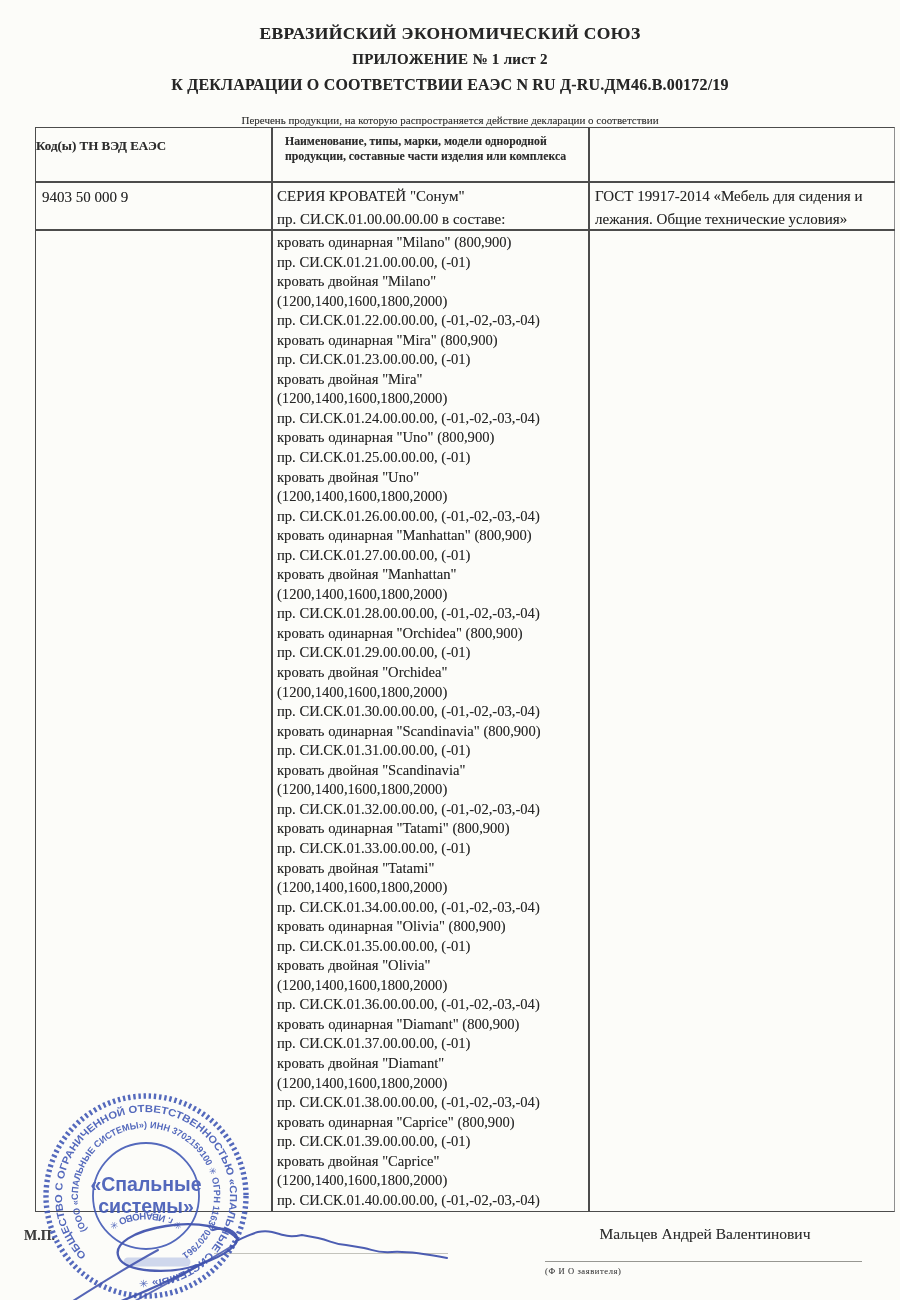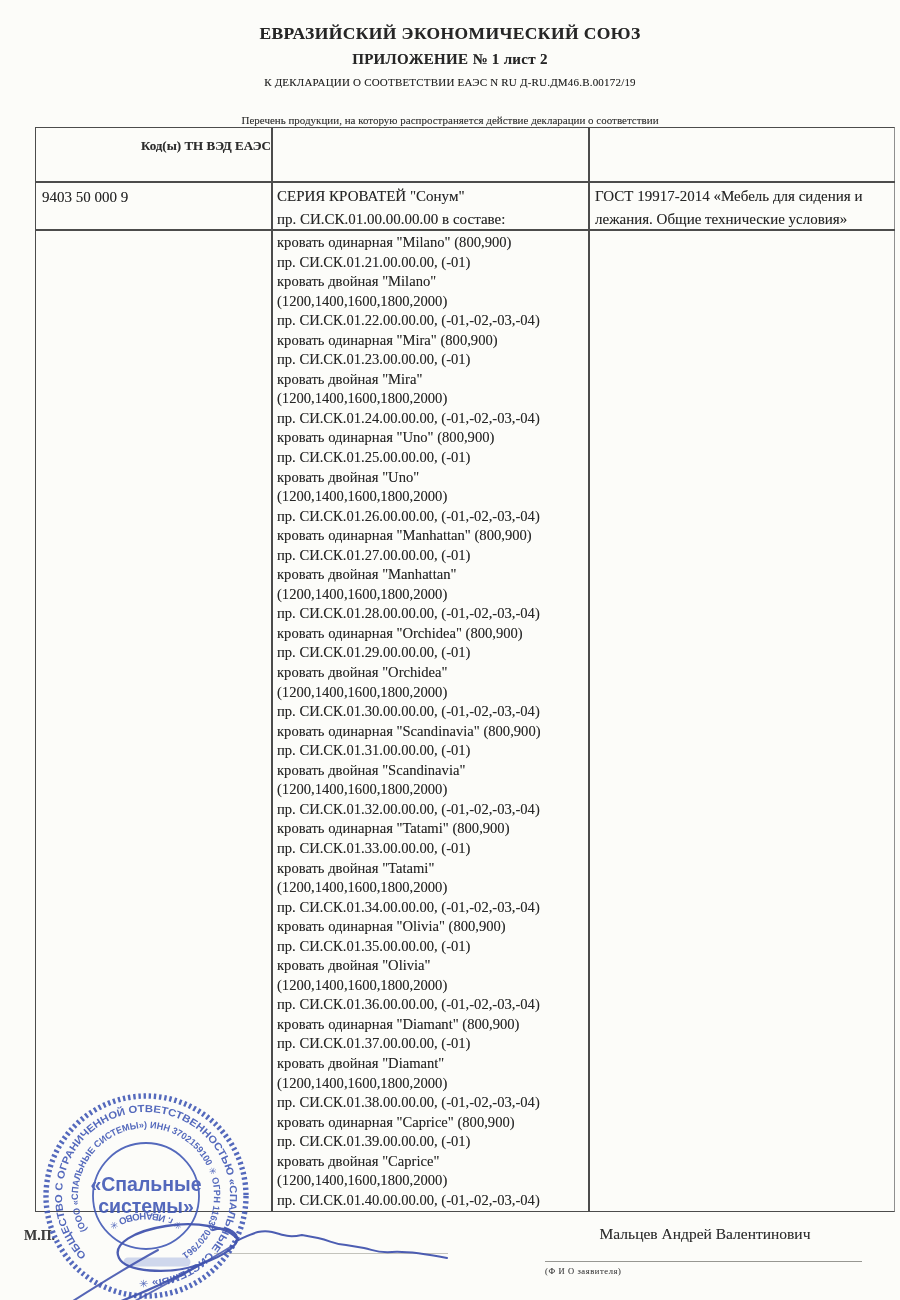--- a/index.html
+++ b/index.html
@@ -10,38 +10,38 @@
     color:#262626;
     -webkit-font-smoothing:antialiased;
   }
   .abs{position:absolute;}
   .scantext{text-shadow:0 0 .6px rgba(70,70,70,.45);}
 
   
   .doc-header{left:0;right:0;top:0;text-align:center;padding-left:18px;}
   .h-line1{top:10px;font-size:17.5px;font-weight:bold;letter-spacing:.4px;}
   .h-line2{top:38px;font-size:15px;font-weight:bold;letter-spacing:.3px;}
-  .h-line3{top:63px;font-size:11px;font-weight:normal;letter-spacing:.2px;text-align:center;}
+  .h-line3{top:63px;font-size:16px;font-weight:bold;letter-spacing:.2px;text-align:center;}
   .caption{top:101px;font-size:11px;color:#333;}
   .doc-header div{position:absolute;left:0;right:0;margin-top:13px;}
 
   
   .tbl{
     left:35px;top:127px;width:860px;height:1085px;
     border:1.6px solid #4c4c4c;border-right:1px solid #8f8f8f;
     box-sizing:border-box;
   }
   .vline{position:absolute;top:0;bottom:0;width:1.6px;background:#4c4c4c;}
   .vline.v1{left:235px;}
   .vline.v2{left:552px;}
   .hline{position:absolute;left:-1px;right:-1px;height:1.6px;background:#4c4c4c;}
   .hline.hA{top:53px;}
   .hline.hB{top:101px;}
   .cell{position:absolute;white-space:pre-line;}
-  .th{font-weight:bold;text-align:right;font-size:11.8px;line-height:15px;color:#2d2d2d;}
+  .th{font-weight:bold;text-align:left;font-size:11.8px;line-height:15px;color:#2d2d2d;}
   .th1{left:0;width:235px;top:10px;font-size:13px;}
   .th2{left:235px;width:317px;top:6px;padding:0 14px;box-sizing:border-box;}
   .th3{left:552px;width:308px;top:6px;padding:0 26px;box-sizing:border-box;}
   .td{font-size:15px;line-height:22.5px;}
   .r1c1{left:6px;top:58px;}
   .r1c2{left:241px;top:57px;width:308px;}
   .r1c3{left:559px;top:57px;width:330px;}
   .r2c2{left:241px;top:105px;width:310px;font-size:14.6px;line-height:19.55px;}
 
   
@@ -67,20 +67,21 @@
   <div class="caption scantext">Перечень продукции, на которую распространяется действие декларации о соответствии</div>
 </div>
 
 <div class="abs tbl">
   <div class="vline v1"></div>
   <div class="vline v2"></div>
   <div class="hline hA"></div>
   <div class="hline hB"></div>
 
   <div class="cell th th1 scantext">Код(ы) ТН ВЭД ЕАЭС</div>
+  <div class="cell th th2 scantext">Наименование, типы, марки, модели однородной продукции, составные части изделия или комплекса</div>
 
   <div class="cell td r1c1 scantext">9403 50 000 9</div>
   <div class="cell td r1c2 scantext">СЕРИЯ КРОВАТЕЙ "Сонум"
 пр. СИ.СК.01.00.00.00.00 в составе:</div>
   <div class="cell td r1c3 scantext">ГОСТ 19917-2014 «Мебель для сидения и
 лежания. Общие технические условия»</div>
 
   <div class="cell td r2c2 scantext">кровать одинарная "Milano" (800,900)
 пр. СИ.СК.01.21.00.00.00, (-01)
 кровать двойная "Milano"

